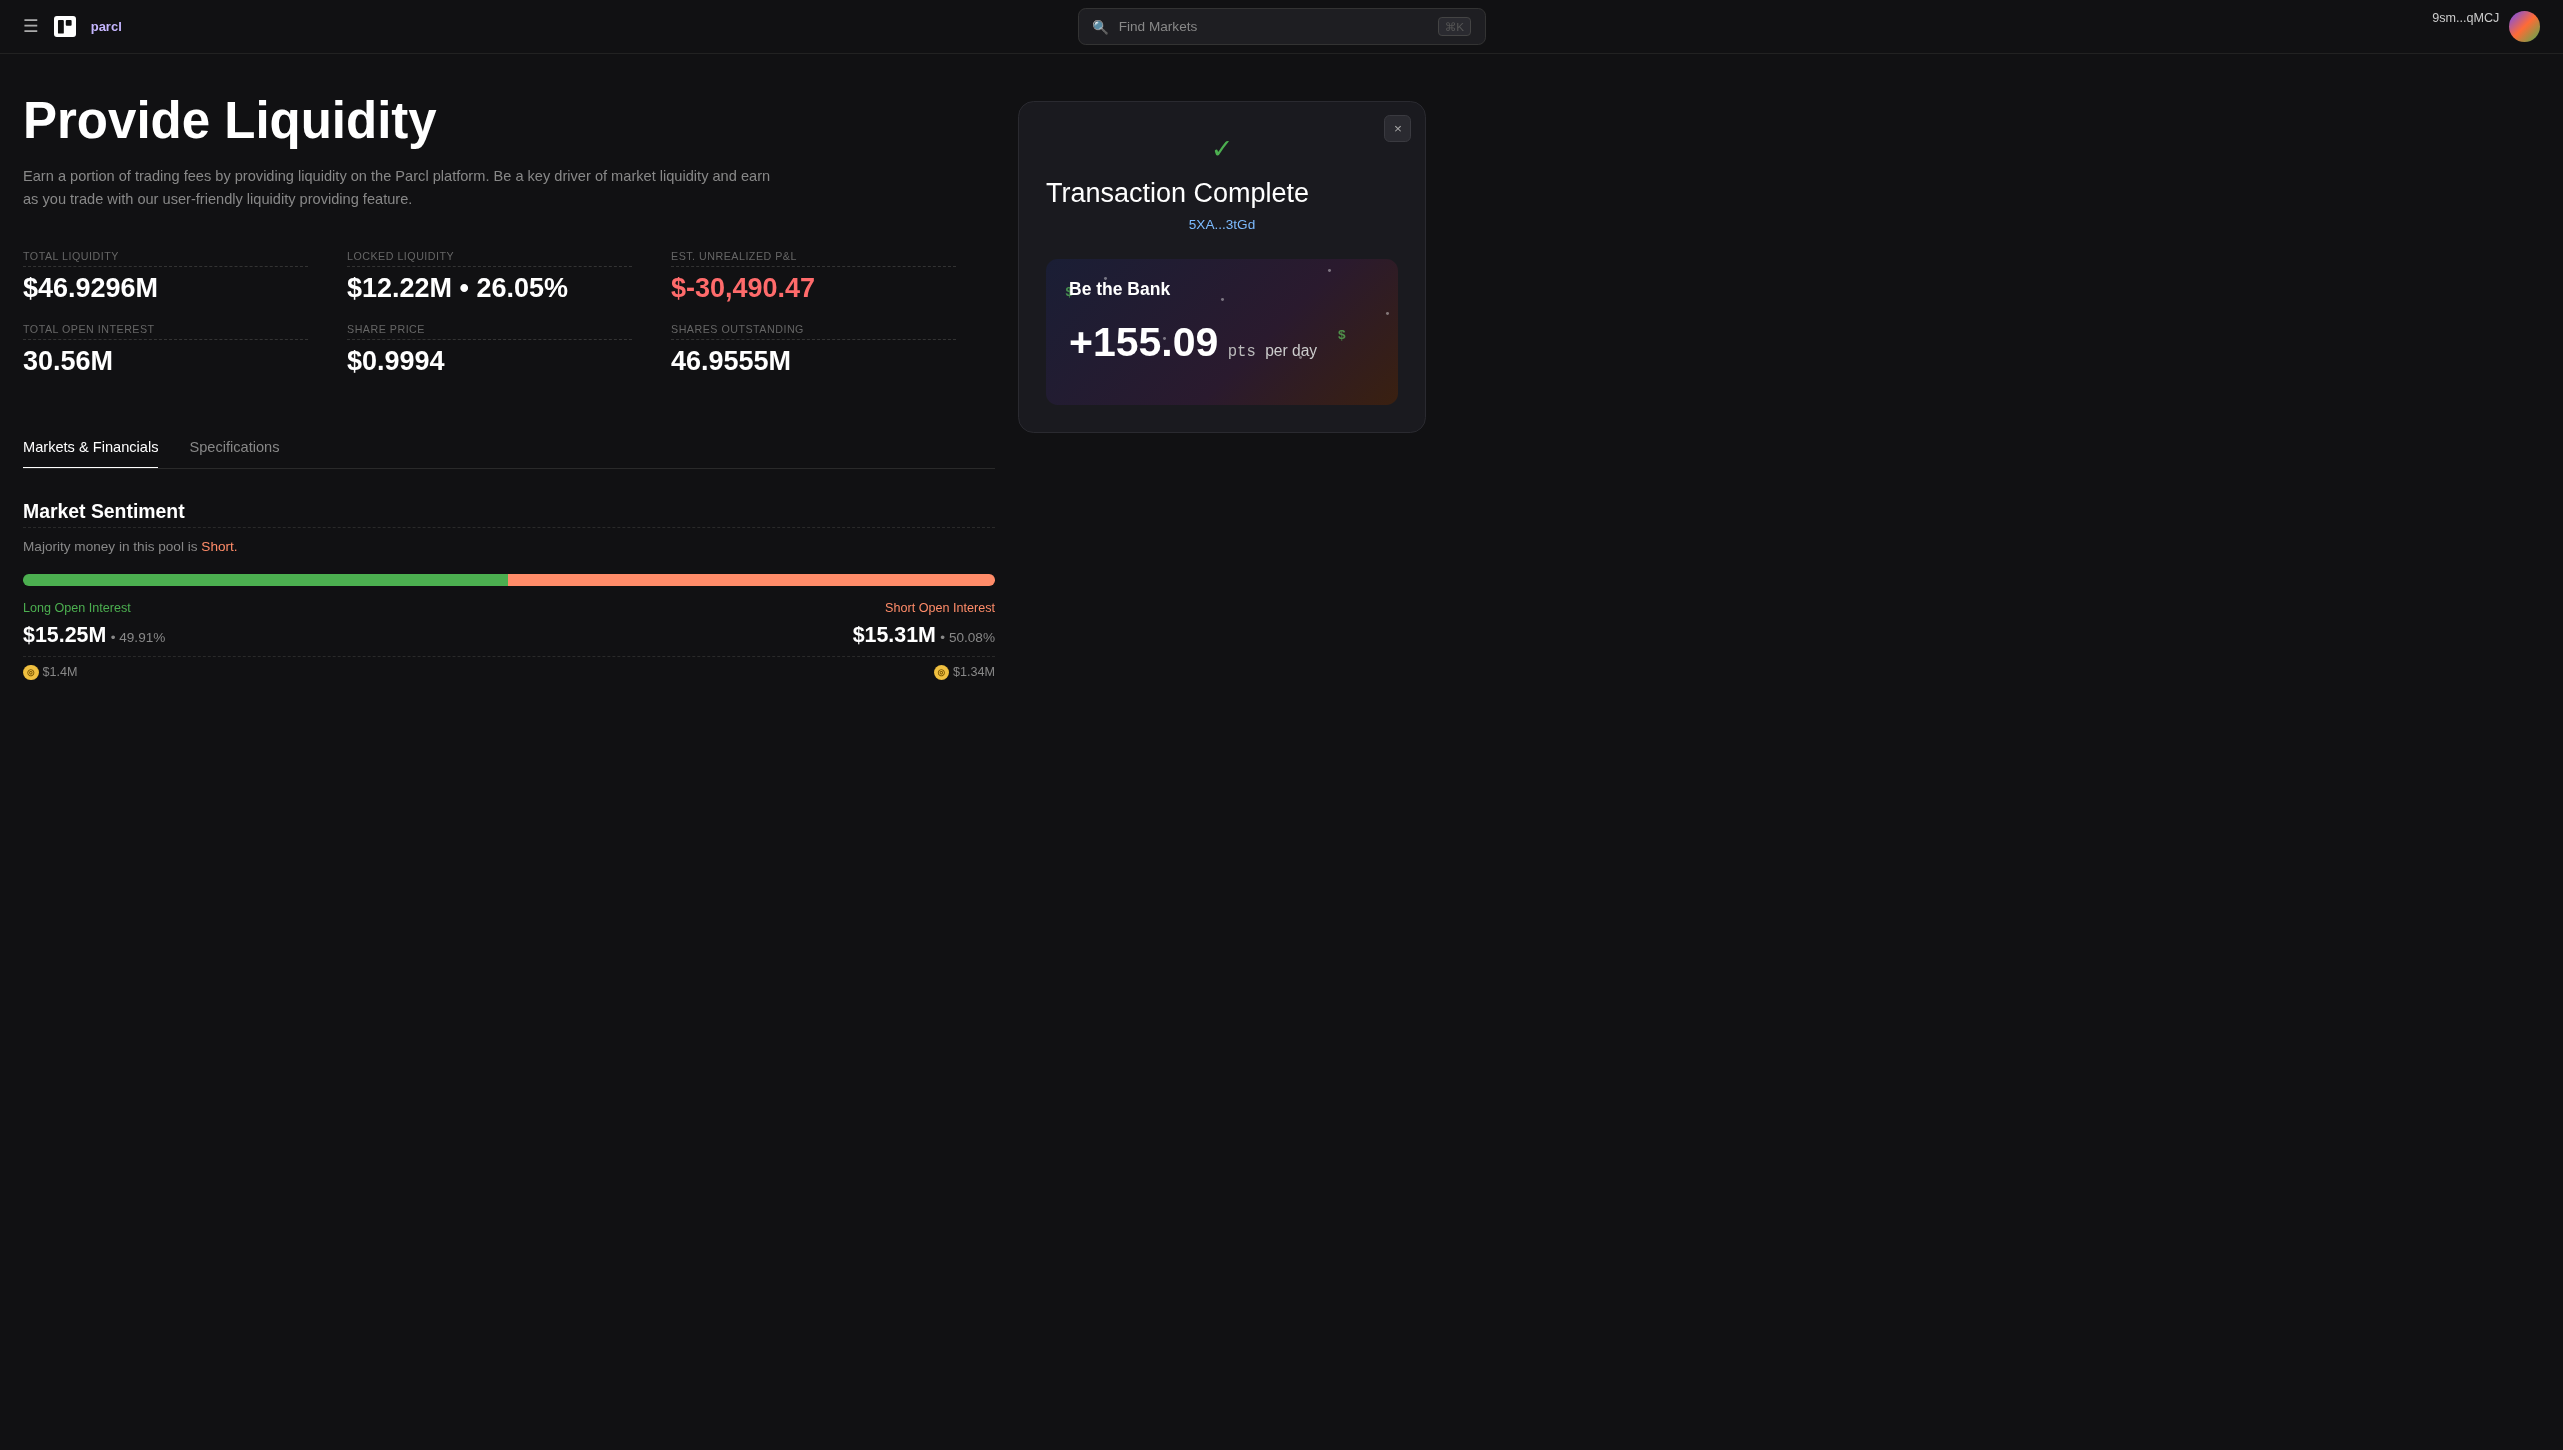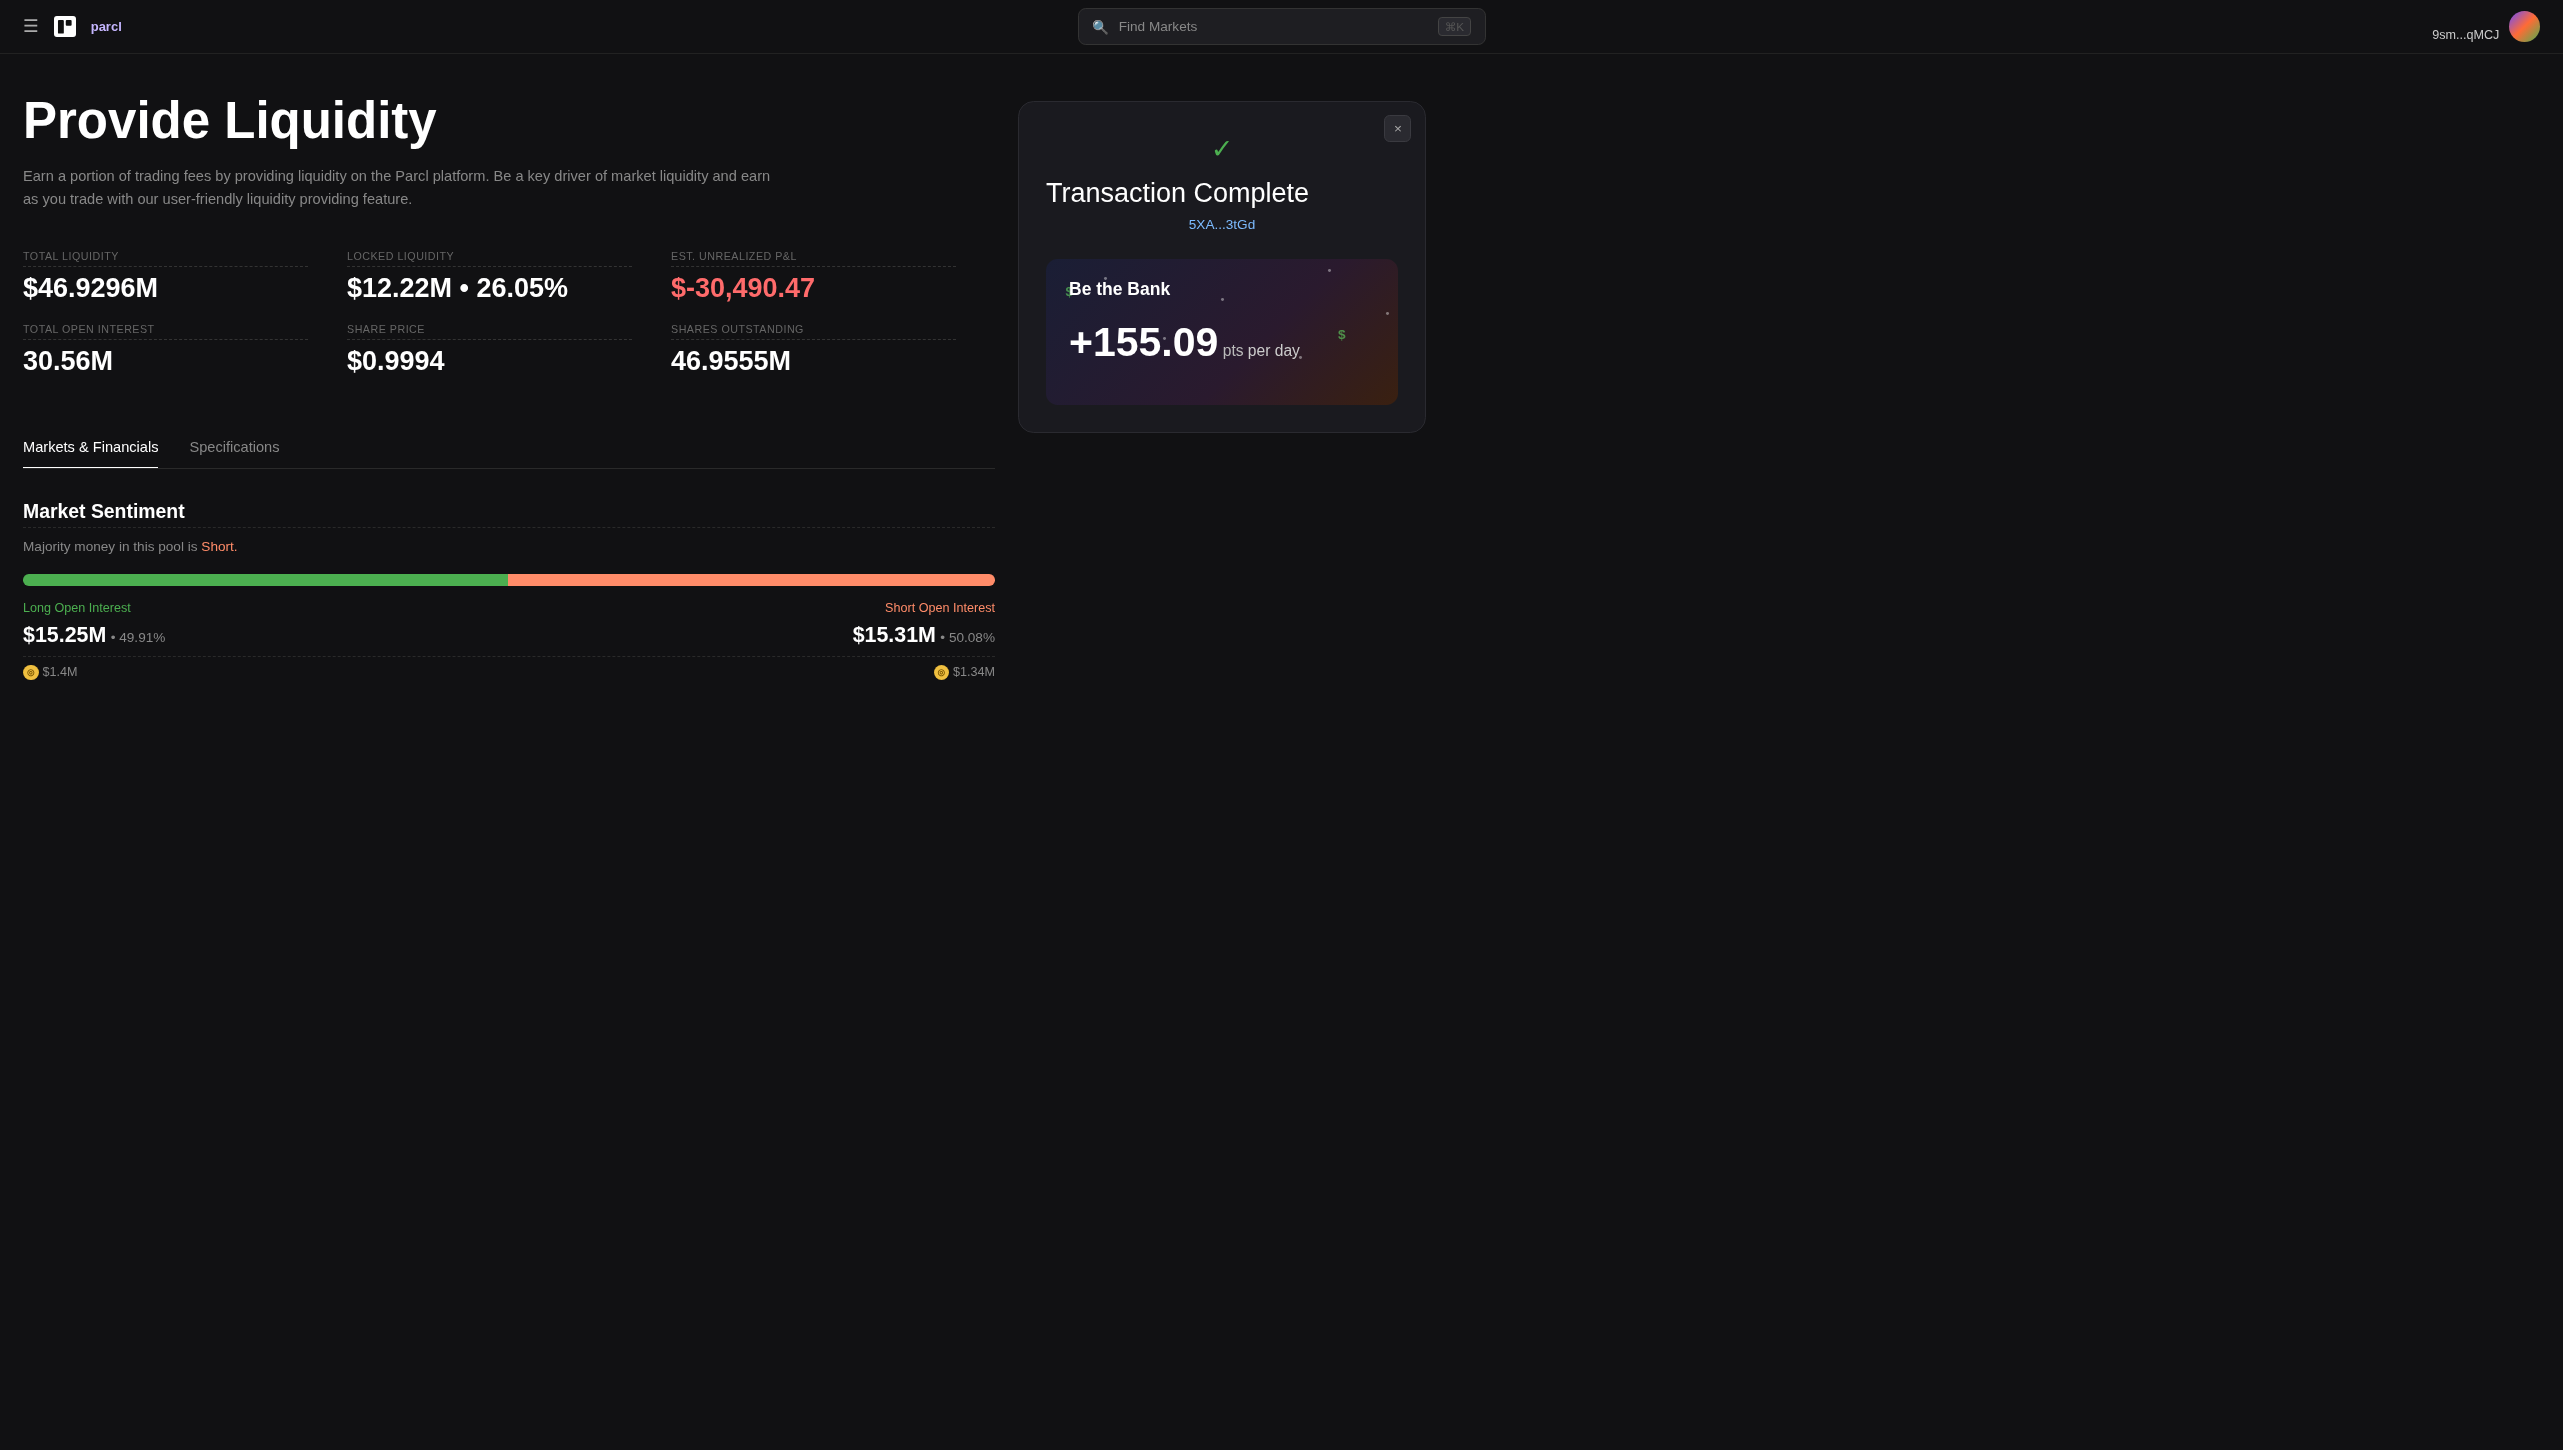--- a/index.html
+++ b/index.html
@@ -70,21 +70,21 @@
       color: #555;
       font-size: 11.7px;
       background: #2a2a30;
       border: 1px solid #444;
       border-radius: 3.9px;
       padding: 1.9px 5.8px;
     }
     .header-right {
       margin-left: auto;
       display: flex;
-      align-items: flex-end;
+      align-items: flex-start;
       gap: 9.7px;
     }
     .wallet-address {
       color: #ccc;
       font-size: 12.6px;
     }
     .avatar {
       width: 31px;
       height: 31px;
       border-radius: 50%;
@@ -338,20 +338,21 @@
       font-size: 41px;
       font-weight: 700;
       color: #fff;
       position: relative;
       z-index: 1;
     }
     .bank-value-sub {
       font-size: 15.6px;
       font-weight: 400;
       color: #bbb;
+      font-family: Liberation Mono, monospace;
     }
     .bank-per-day {
       font-size: 15.6px;
       color: #ccc;
       font-weight: 400;
     }
   </style>
 </head>
 <body>
 

